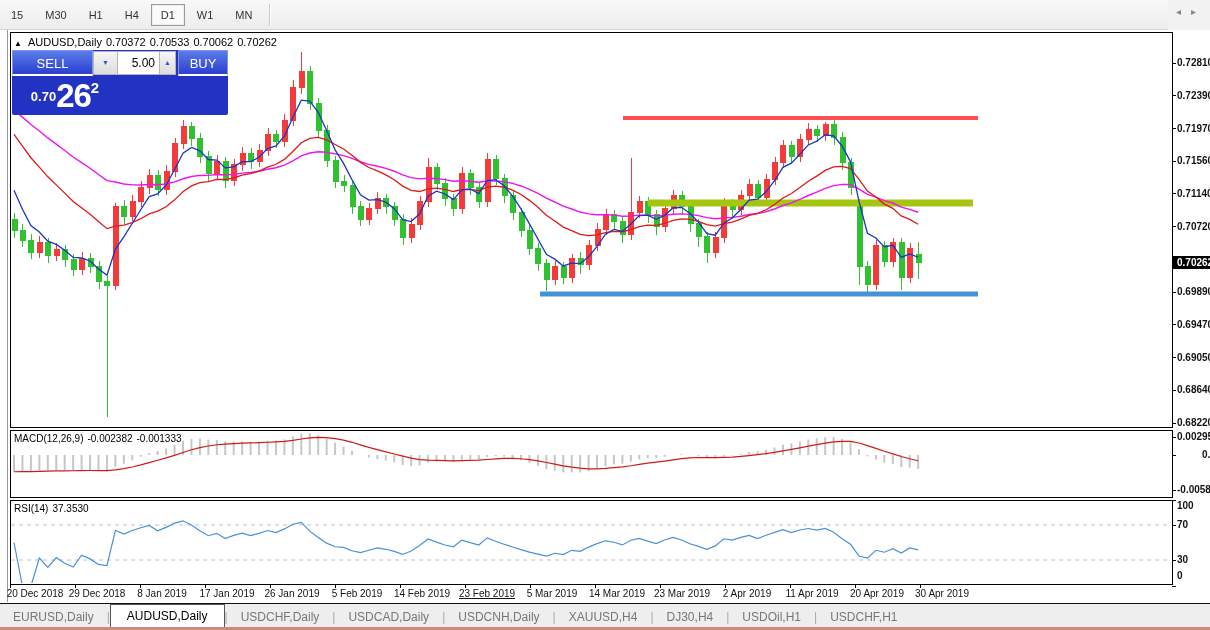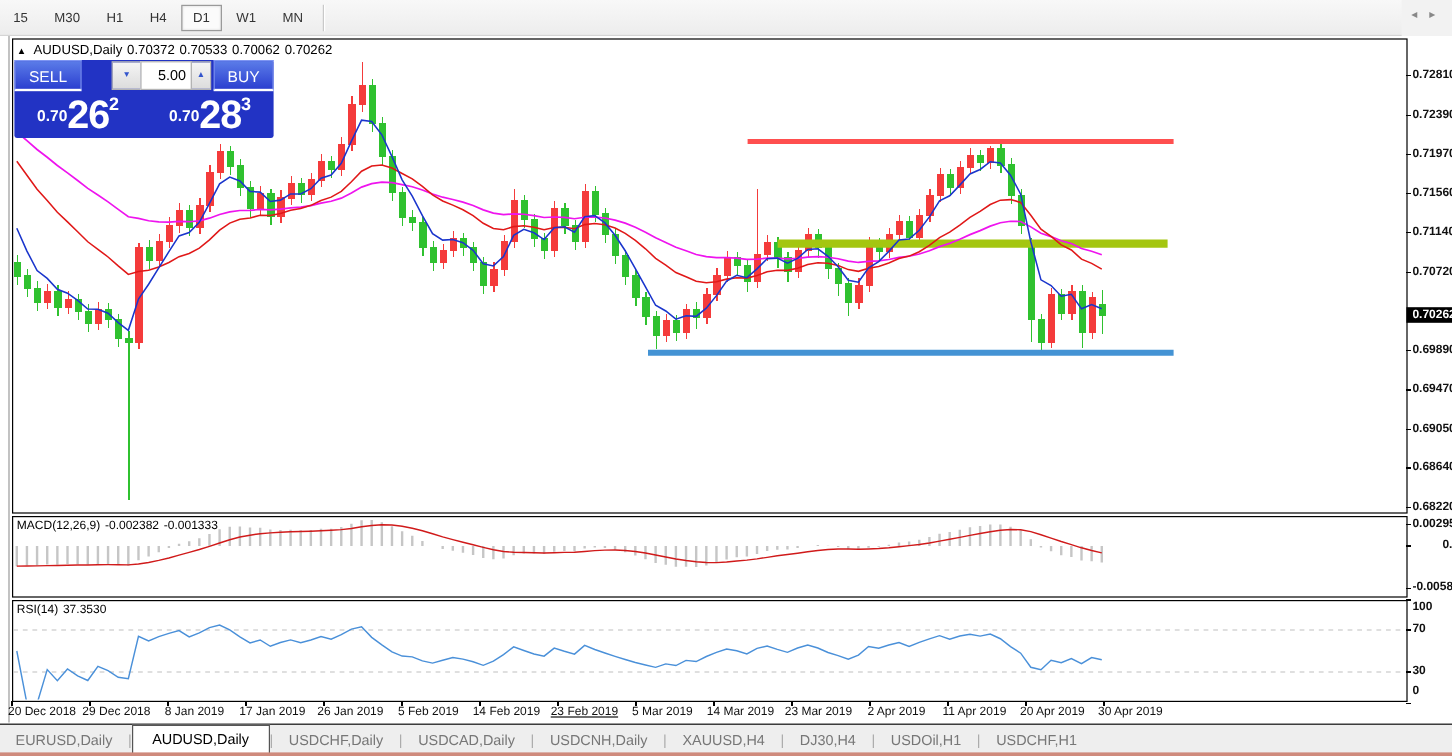--- a/index.html
+++ b/index.html
@@ -29,21 +29,21 @@
   #trade-panel{
     left:12px;top:20px;width:216px;height:65px;background:#2233c4;
     border-radius:2px;color:#fff;z-index:4;
   }
   .tp-btn{
     position:absolute;top:0;height:26px;line-height:25px;text-align:center;
     background:linear-gradient(#5b7ce8,#2b3fd0);
     border:1px solid #7e95f2;border-bottom:2px solid #ffffff;
     font-size:13px;color:#fff;box-sizing:border-box;
   }
-  #sell-btn{left:0;width:56px;}
+  #sell-btn{left:0;width:81px;}
   #buy-btn{right:0;width:50px;}
   .spin-btn{
     position:absolute;top:1px;height:24px;background:linear-gradient(#f5f5f5,#dcdcdc);
     border:1px solid #b4b4b4;box-sizing:border-box;color:#3355cc;
     font-size:7px;text-align:center;line-height:22px;
   }
   #vol-down{left:81px;width:25px;}
   #vol-up{left:147px;width:17px;}
   #vol-box{
     position:absolute;left:105px;top:1px;width:43px;height:24px;background:#fff;
@@ -494,23 +494,20 @@
 
   <div class="hud" id="trade-panel">
     <div class="tp-btn" id="sell-btn">SELL</div>
     <div class="spin-btn" id="vol-down">▼</div>
     <div id="vol-box">5.00</div>
     <div class="spin-btn" id="vol-up">▲</div>
     <div class="tp-btn" id="buy-btn">BUY</div>
     <div class="tp-quote" id="bid-quote">
       <span class="q-small">0.70</span><span class="q-big">26</span><span class="q-sup">2</span>
     </div>
-    <div class="tp-quote" id="ask-quote">
-      <span class="q-small">0.70</span><span class="q-big">28</span><span class="q-sup">3</span>
-    </div>
   </div>
 
   <div class="ind-label" id="macd-label-row" style="top:403px;">
     <span>MACD(12,26,9)</span><span>-0.002382</span><span>-0.001333</span>
   </div>
   <div class="ind-label" id="rsi-label-row" style="top:473px;">
     <span>RSI(14)</span><span>37.3530</span>
   </div>
 
   <div id="price-box" style="top: 225.843px;">0.70262</div>

